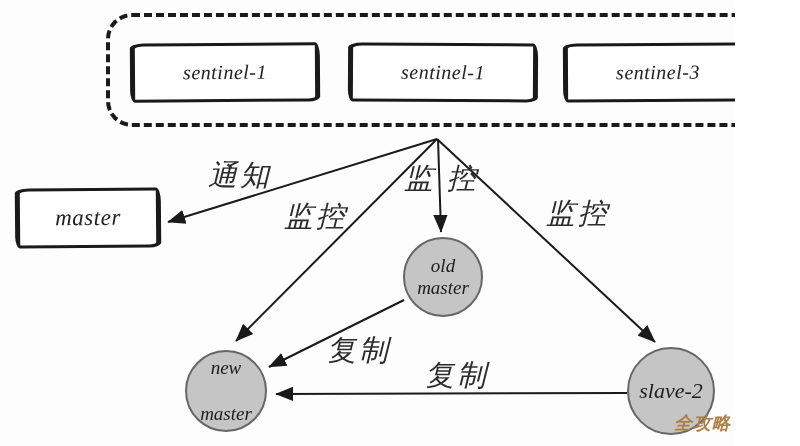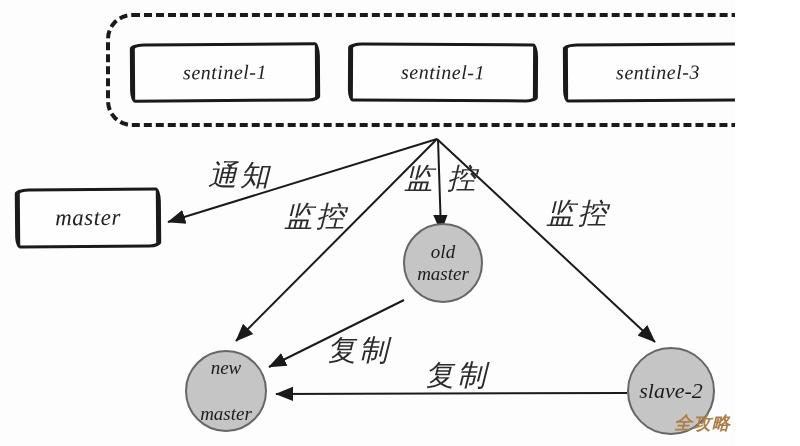--- a/index.html
+++ b/index.html
@@ -49,21 +49,21 @@
     position: absolute;
     border-radius: 50%;
     background: var(--node-fill, #c5c5c5);
     border: 2px solid var(--node-border, #666666);
     display: flex; flex-direction: column; align-items: center; justify-content: center;
     text-align: center;
     box-sizing: border-box;
     z-index: 3;
     font-size: 19px; line-height: 1.18; color: #1c1c1c;
   }
-  .node-old    { left: 403px; top: 223px; width: 80px; height: 80px; }
+  .node-old    { left: 403px; top: 237px; width: 80px; height: 80px; }
   .node-new    { left: 185px; top: 350px; width: 82px; height: 82px; gap: 24px; }
   .node-slave  { left: 627px; top: 347px; width: 88px; height: 88px; font-size: 22px; }
 
   
   .elabel {
     position: absolute;
     transform: translate(-50%, -50%);
     font-size: 29px;
     color: #2b2b2b;
     white-space: nowrap;

